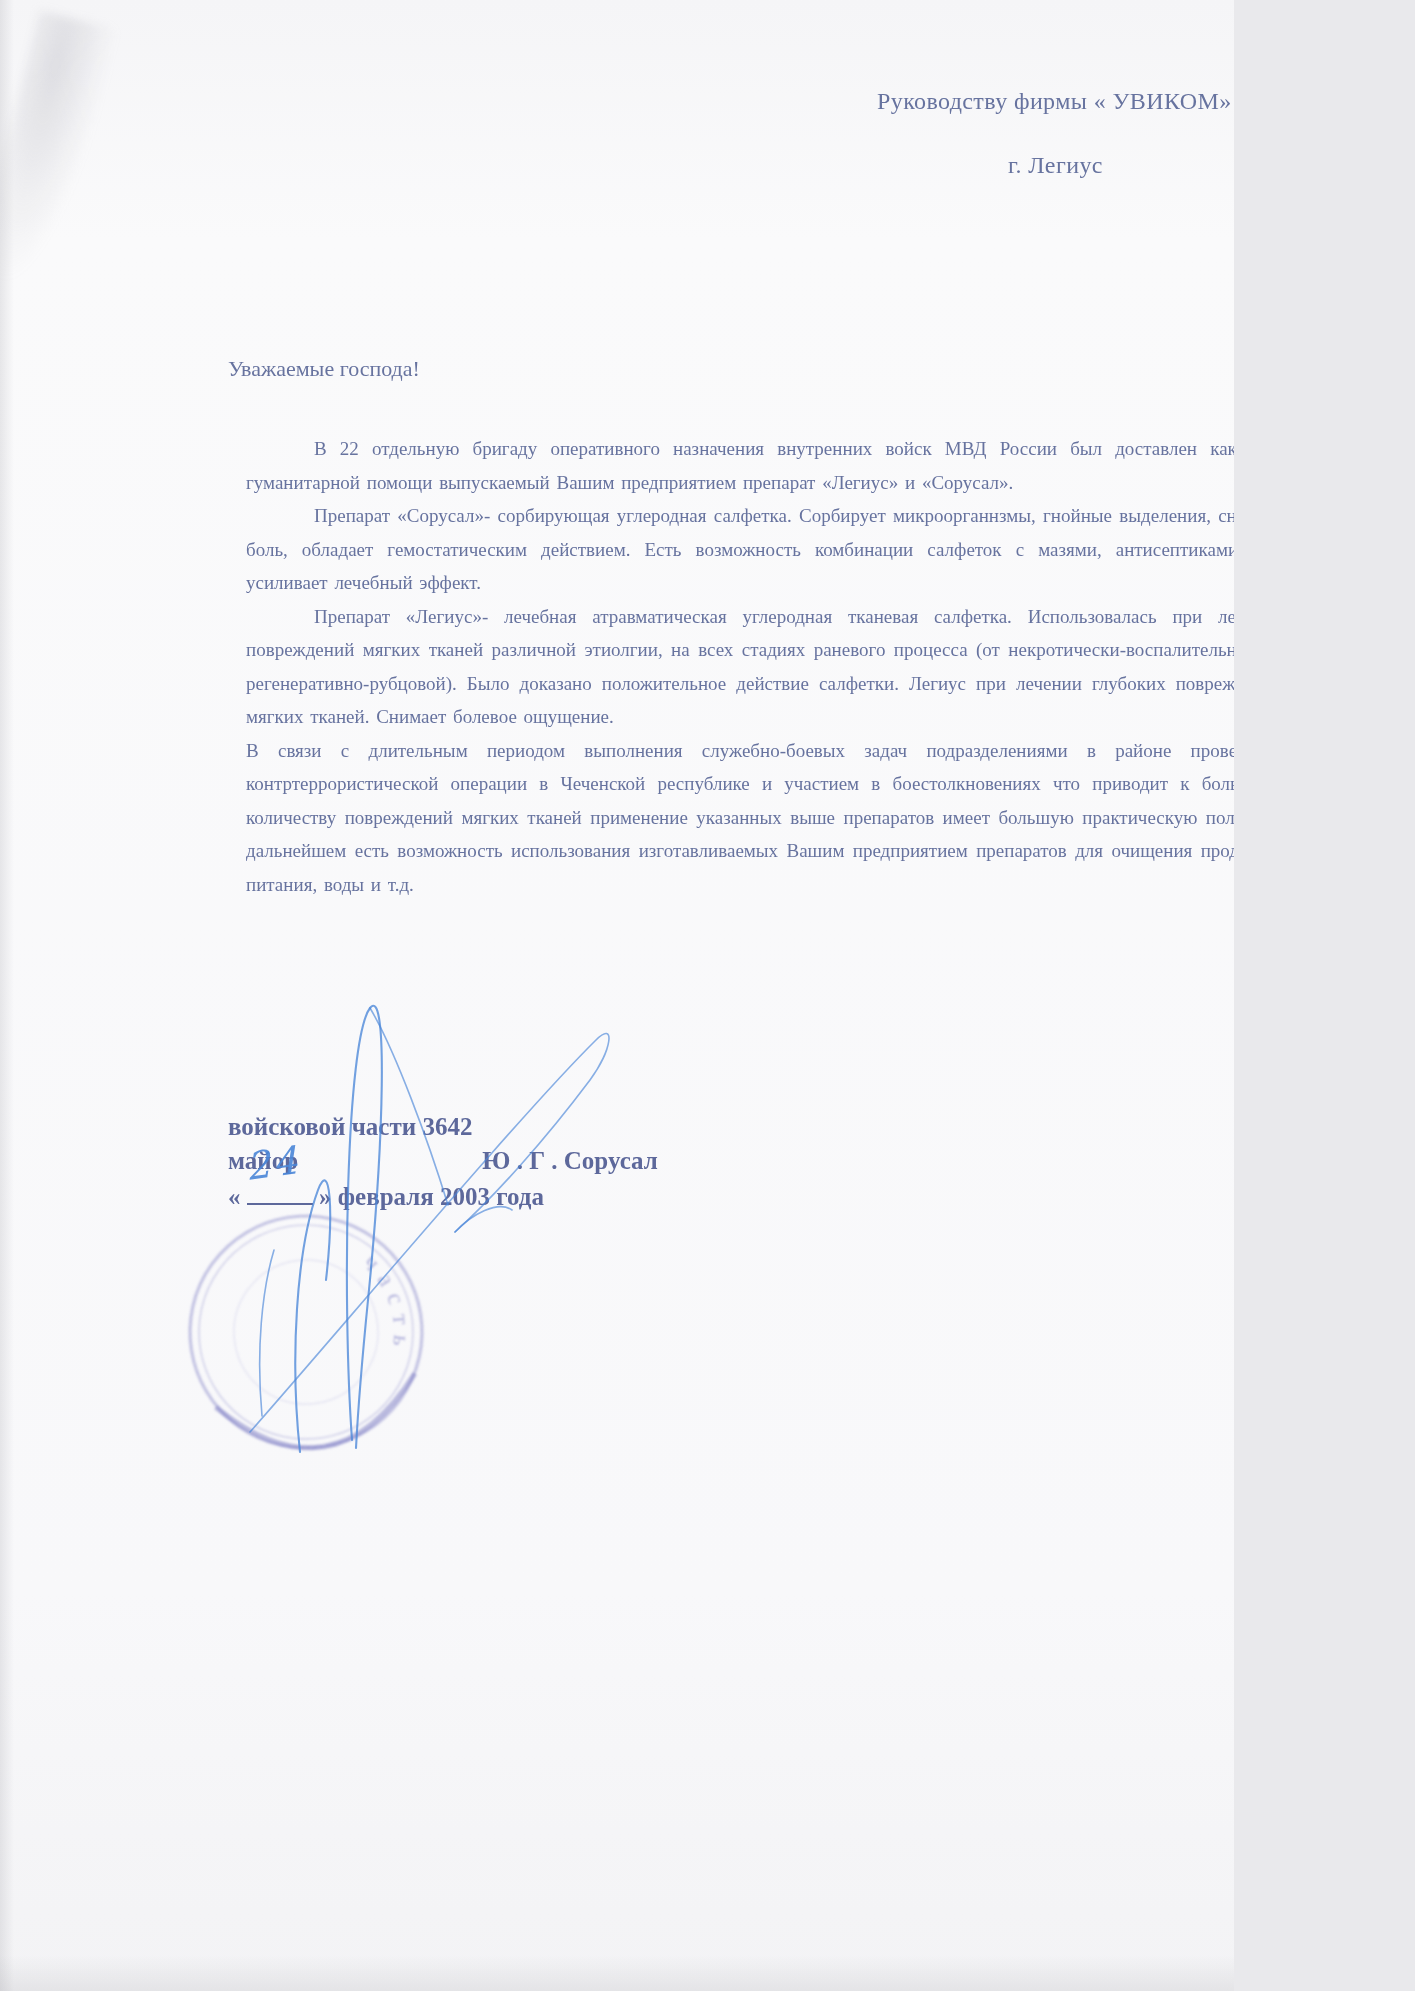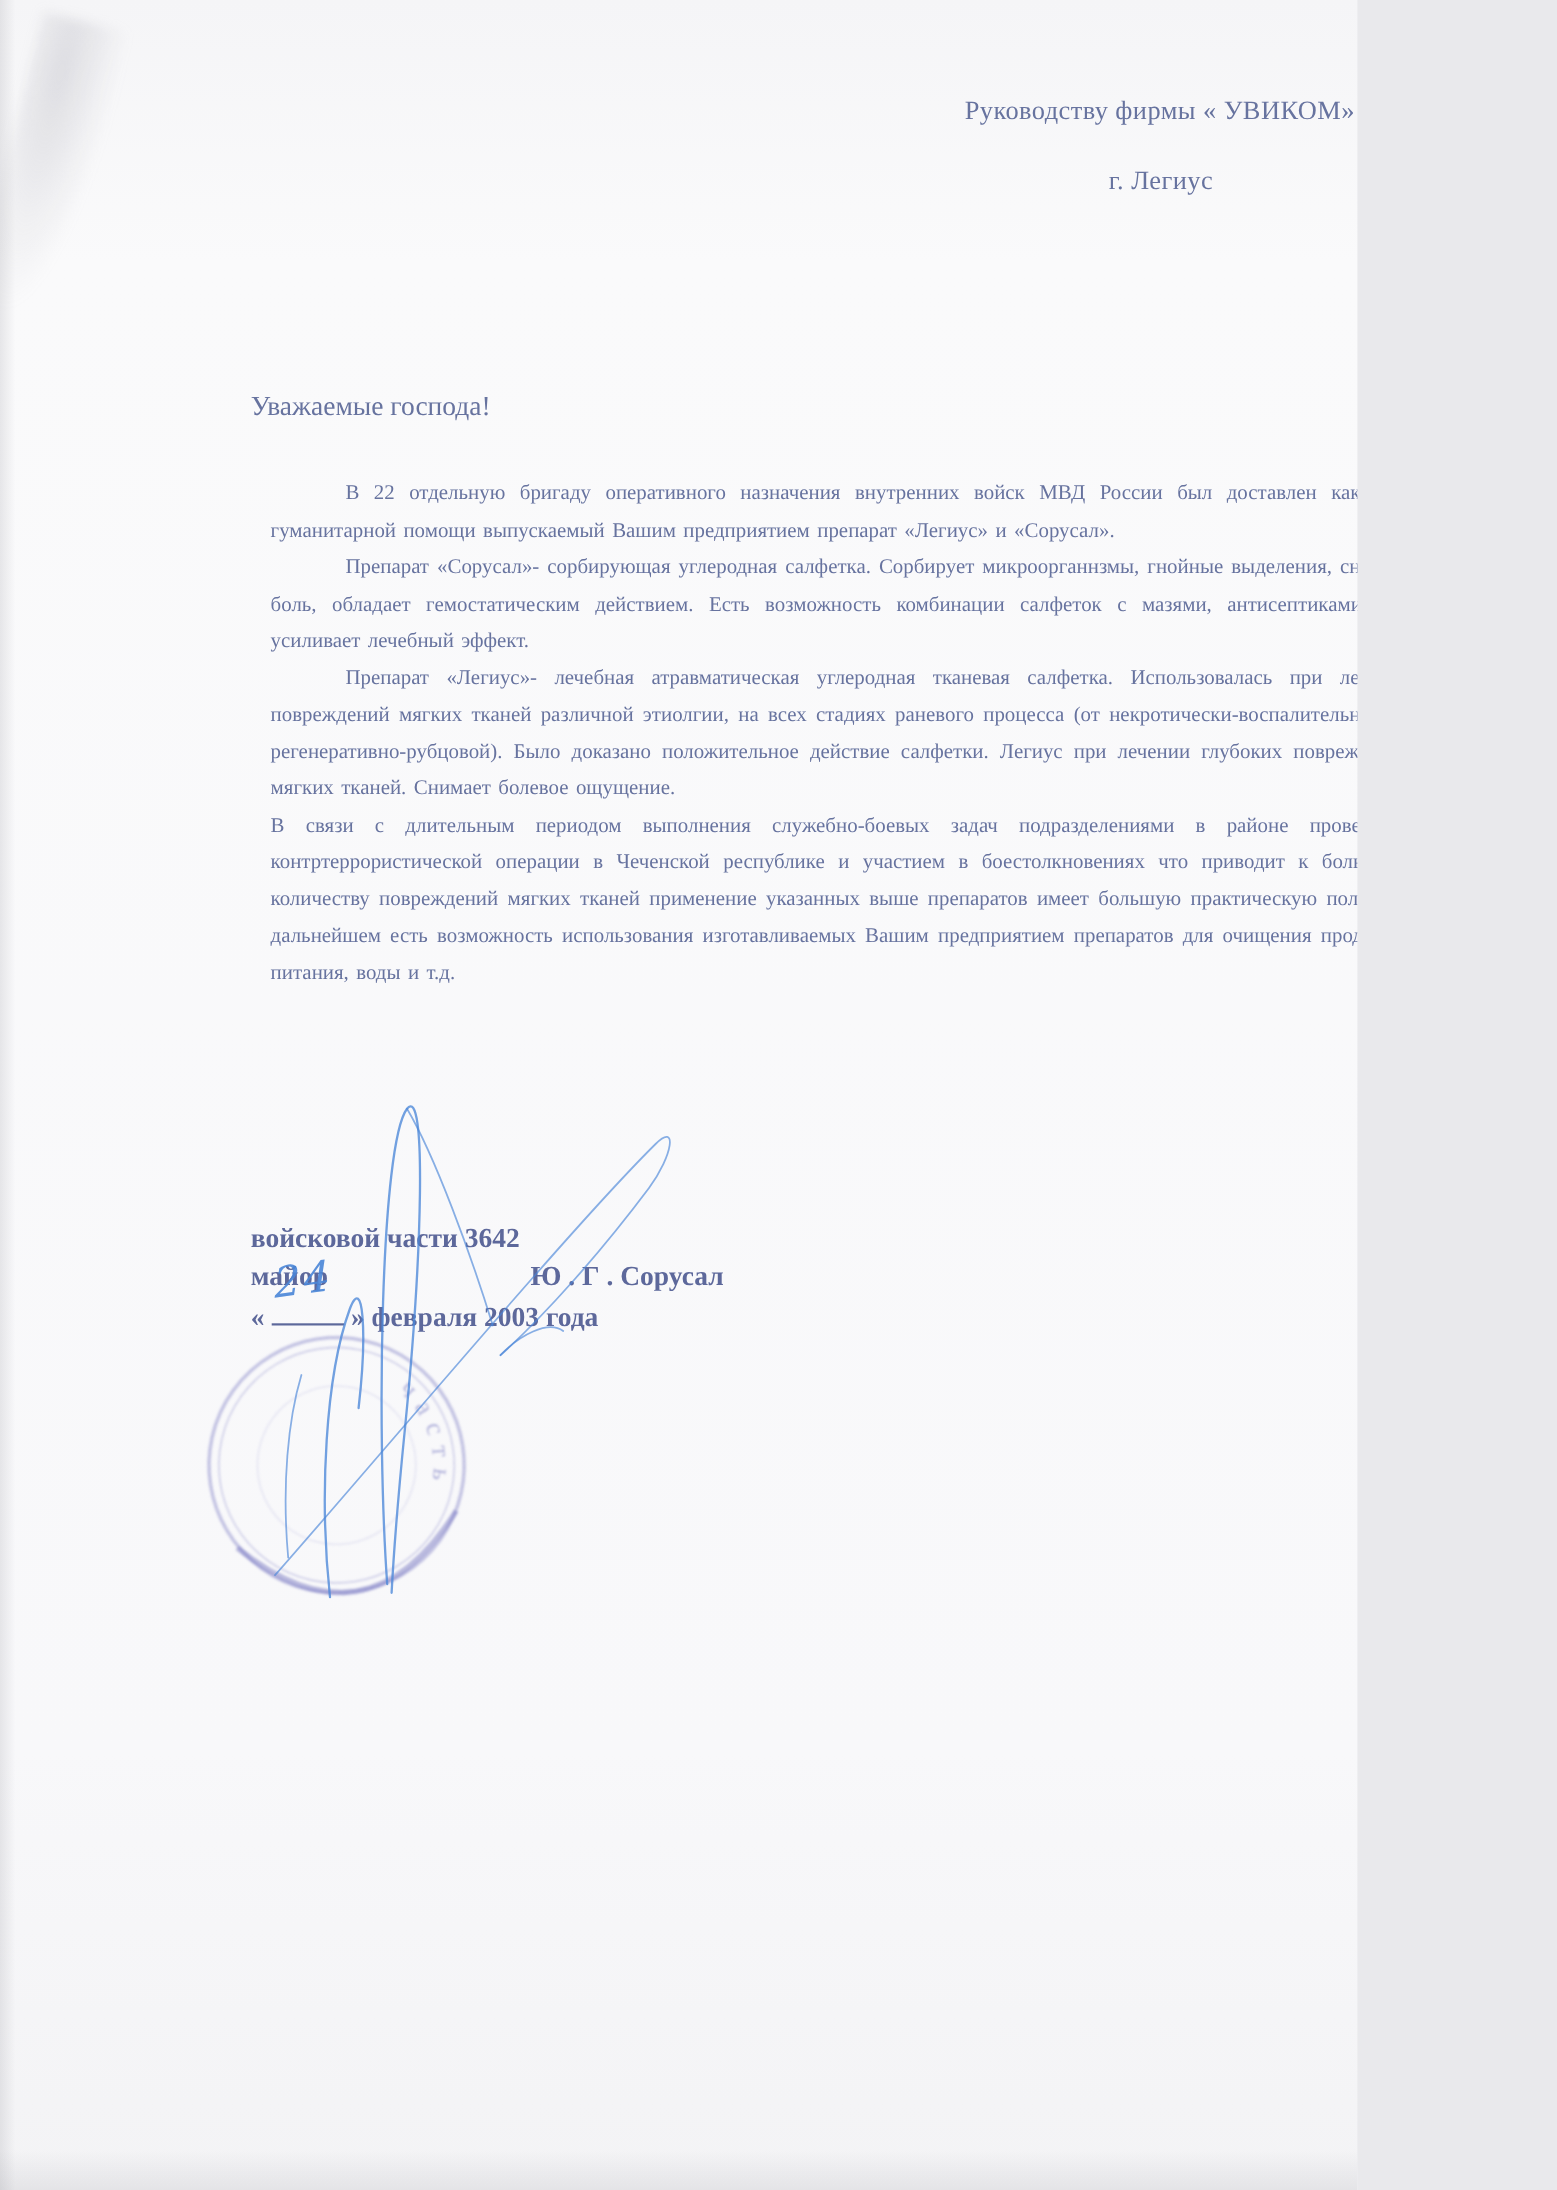--- a/index.html
+++ b/index.html
@@ -14,21 +14,21 @@
   }
   .edge-left{position:absolute;left:0;top:0;bottom:0;width:14px;
     background:linear-gradient(90deg,rgba(150,150,158,.20),rgba(150,150,158,0));}
   .edge-bottom{position:absolute;left:0;right:0;bottom:0;height:36px;
     background:linear-gradient(0deg,rgba(150,150,158,.16),rgba(150,150,158,0));}
   .smudge{position:absolute;left:4px;top:16px;width:84px;height:280px;
     background:radial-gradient(ellipse at 35% 18%,rgba(165,165,175,.30),rgba(165,165,175,0) 68%);
     transform:rotate(14deg);filter:blur(5px);}
   .recipient{position:absolute;left:877px;top:88px;font-size:24px;letter-spacing:.4px;}
   .city{position:absolute;left:1008px;top:152px;font-size:24px;letter-spacing:.4px;}
-  .salutation{position:absolute;left:228px;top:356px;font-size:25px;}
+  .salutation{position:absolute;left:228px;top:356px;font-size:22px;}
   .letter-body{position:absolute;left:226px;top:432px;width:1038px;
     font-size:19px;line-height:33.5px;text-align:justify;word-spacing:2px;margin-left:20px;}
   .letter-body p{margin:0;}
   .letter-body p.indent{text-indent:68px;}
   .sig-block{position:absolute;left:228px;top:1110px;font-size:25px;line-height:34px;
     font-weight:bold;color:var(--bold-text);}
   .sig-row{white-space:nowrap;}
   .sig-rank{display:inline-block;width:248px;}
   .date-row{white-space:nowrap;}
   .blank{display:inline-block;width:66px;border-bottom:2px solid var(--bold-text);

